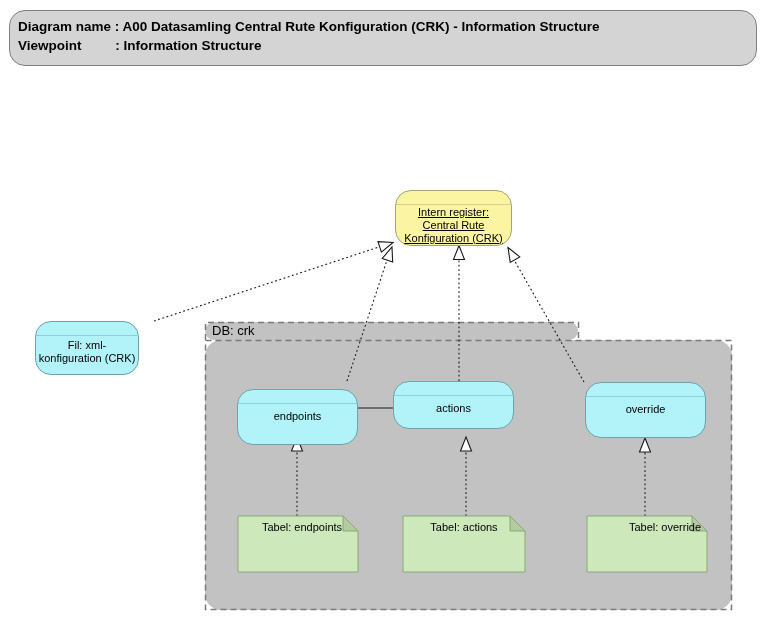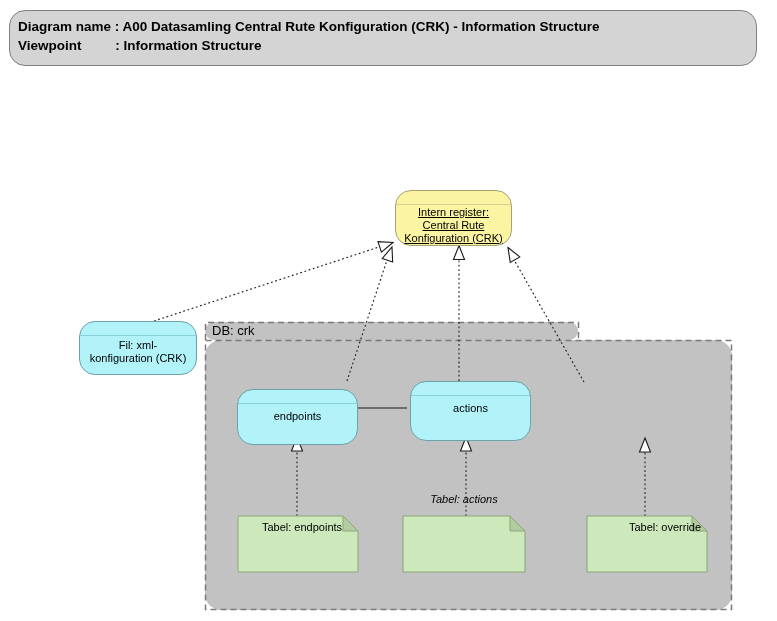--- a/index.html
+++ b/index.html
@@ -95,34 +95,38 @@
     <path class="notefold" d="M692,516 v15 h15 z"></path>
   </svg>
 
   <div class="abs objbox yellow" style="left:395px; top:190px; width:117px; height:56px;">
     <div class="strip"></div>
     <div class="lbl">Intern register:
 Central Rute
 Konfiguration (CRK)</div>
   </div>
 
-  <div class="abs objbox cyan fil" style="left:35px; top:321px; width:118px; height:54px;margin-left:44px;">
+  <div class="abs objbox cyan fil" style="left:35px; top:321px; width:104px; height:54px;">
     <div class="strip"></div>
     <div class="lbl">Fil: xml-
 konfiguration (CRK)</div>
   </div>
 
   <div class="abs objbox cyan" style="left:237px; top:381px; width:121px; height:56px;margin-top:8px;">
     <div class="strip"></div>
     <div class="lbl">endpoints</div>
   </div>
 
-  <div class="abs objbox cyan" style="left:410px; top:381px; width:121px; height:60px;">
+  <div class="abs objbox cyan" style="left:393px; top:381px; width:121px; height:48px;">
     <div class="strip"></div>
     <div class="lbl">actions</div>
   </div>
 
+  <div class="abs objbox cyan" style="left:585px; top:382px; width:121px; height:56px;">
+    <div class="strip"></div>
+    <div class="lbl">override</div>
+  </div>
 
   <div class="abs notelbl" style="left:240px; top:517px; width:124px;">Tabel: endpoints</div>
-  <div class="abs notelbl" style="left:405px; top:489px; width:118px;font-style:italic;">Tabel: actions</div>
+  <div class="abs notelbl" style="left:405px; top:517px; width:118px;">Tabel: actions</div>
   <div class="abs notelbl" style="left:589px; top:517px; width:104px;padding-left:24px;">Tabel: override</div>
 
 </div>
 
 </body></html>

